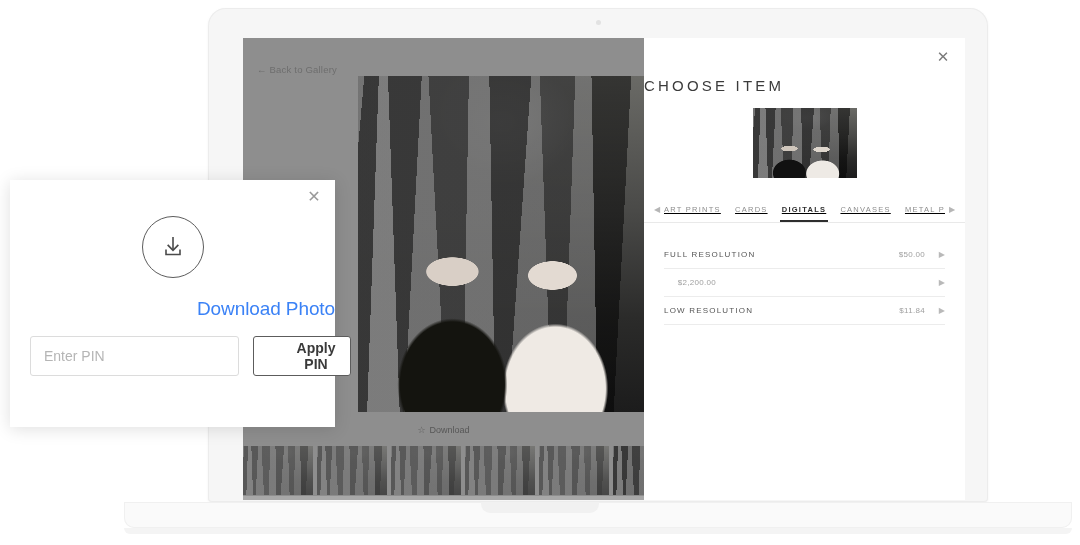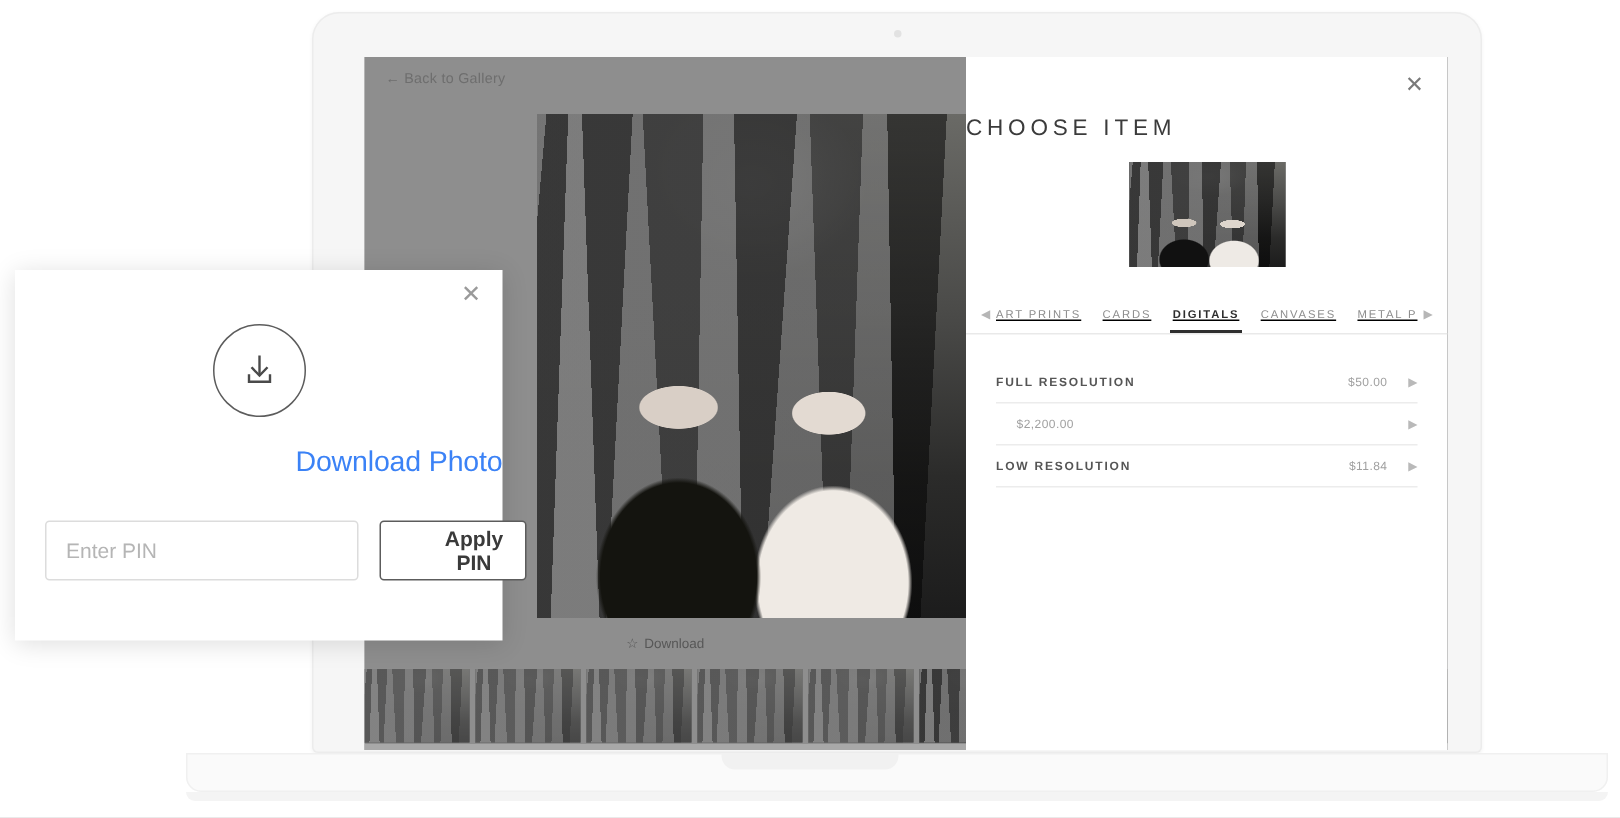--- a/index.html
+++ b/index.html
@@ -67,21 +67,21 @@
   }
 
   
   #gallery {
     position: absolute;
     inset: 0;
     background: #8e8e8e;
   }
   #gallery-topbar {
     position: absolute;
-    left: 0; top: 0; right: 0;
+    left: 0; top: 17px; right: 0;
     height: 28px;
     display: flex;
     align-items: center;
     justify-content: space-between;
     padding: 0 14px;
     box-sizing: border-box;
   }
   #back-to-gallery {
     font-size: 9.5px;
     color: #6e6e6e;
@@ -275,21 +275,21 @@
     padding: 9px 0 9px;
     border-bottom: 1px solid #ececec;
     cursor: pointer;
     gap: 8px;
   }
   .product-text { flex: 1 1 auto; min-width: 0; }
   .product-name {
     font-size: 8px;
     letter-spacing: 1.2px;
     color: #555555;
-    font-weight: bold;
+    font-weight: normal;
     white-space: nowrap;
   }
   .product-sub {
     font-size: 7.5px;
     color: #a5a5a5;
     margin-top: 2px;
     letter-spacing: .1px;
   }
   .product-price {
     flex: 0 0 auto;
@@ -334,21 +334,21 @@
     margin: 20px 0 0;
     text-align: right;
     font-size: 19px;
     font-weight: 400;
     color: #3b82f6;
     letter-spacing: -0.1px;
   }
   #download-form {
     display: flex;
     gap: 14px;
-    margin: 27px 20px 0;
+    margin: 16px 20px 0;
     align-items: center;
   }
   #pin-input {
     flex: 1 1 auto;
     height: 40px;
     border: 1px solid #dcdcdc;
     border-radius: 3px;
     box-sizing: border-box;
     padding: 0 13px;
     font-size: 14px;

